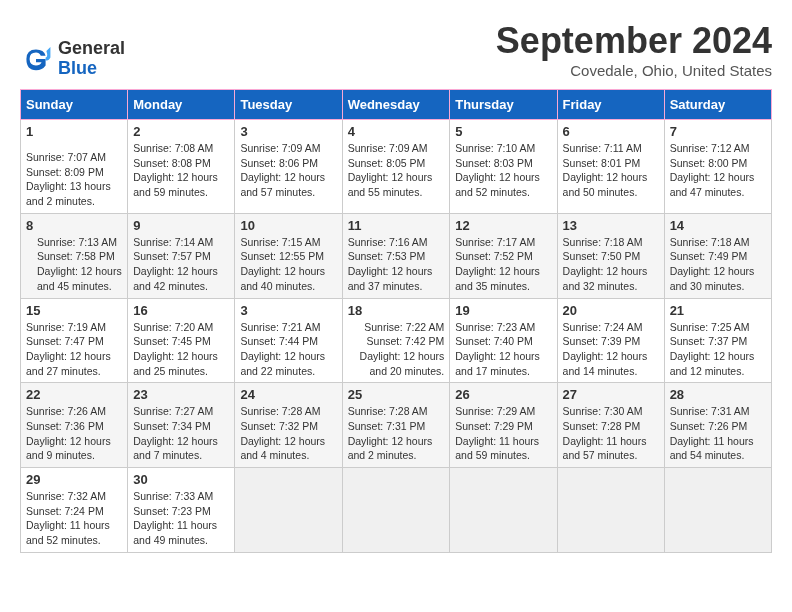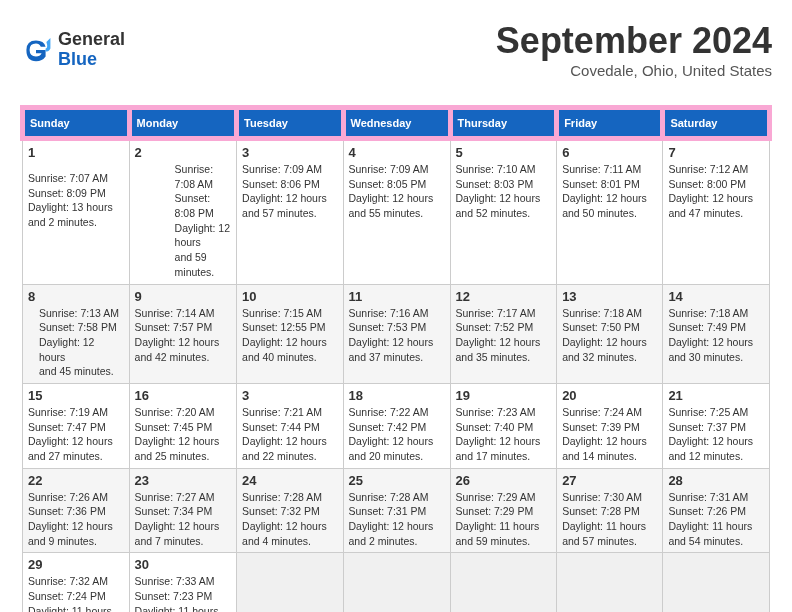--- a/index.html
+++ b/index.html
@@ -6,22 +6,22 @@
     body {
       font-family: Arial, sans-serif;
       background: #fff;
       width: 792px;
       min-height: 612px;
       padding: 20px;
     }
     .header {
       display: flex;
       justify-content: space-between;
-      align-items: center;
-      margin-bottom: 26px;
+      align-items: flex-end;
+      margin-bottom: 10px;
     }
     .logo {
       display: flex;
       align-items: center;
       gap: 6px;
     }
     .logo-text {
       font-size: 18px;
       font-weight: bold;
       line-height: 1.1;
@@ -47,23 +47,23 @@
     table {
       width: 100%;
       border-collapse: collapse;
       font-size: 11px;
     }
     thead tr th {
       background: #1565c0;
       color: #fff;
       padding: 7px 5px;
       text-align: left;
-      font-size: 11px;
+      font-size: 13px;
       font-weight: bold;
-      border: 5px solid #f9a8d4;
+      border: 1px solid #f9a8d4;
     }
     tbody tr td {
       border: 1px solid #ccc;
       vertical-align: top;
       padding: 4px 5px;
       width: 108px;
       height: 80px;
       background: #fff;
     }
     tbody tr:nth-child(even) td {
@@ -122,21 +122,21 @@
   <tr>
         <td>
           <span class="day-num">1</span>
           <div class="day-info" style="white-space: pre-line; margin-top: 11px;">Sunrise: 7:07 AM
 Sunset: 8:09 PM
 Daylight: 13 hours
 and 2 minutes.</div>
         </td>
         <td>
           <span class="day-num">2</span>
-          <div class="day-info" style="white-space: pre-line; margin-left: 40px;">Sunrise: 7:08 AM
+          <div class="day-info" style="white-space: pre-line;">Sunrise: 7:08 AM
 Sunset: 8:08 PM
 Daylight: 12 hours
 and 59 minutes.</div>
         </td>
         <td>
           <span class="day-num">3</span>
           <div class="day-info" style="white-space: pre-line;">Sunrise: 7:09 AM
 Sunset: 8:06 PM
 Daylight: 12 hours
 and 57 minutes.</div>
@@ -238,21 +238,21 @@
         </td>
         <td>
           <span class="day-num">3</span>
           <div class="day-info" style="white-space: pre-line;">Sunrise: 7:21 AM
 Sunset: 7:44 PM
 Daylight: 12 hours
 and 22 minutes.</div>
         </td>
         <td>
           <span class="day-num">18</span>
-          <div class="day-info" style="white-space: pre-line;">Sunrise: 7:22 AM
+          <div class="day-info" style="white-space: pre-line; text-align: right;">Sunrise: 7:22 AM
 Sunset: 7:42 PM
 Daylight: 12 hours
 and 20 minutes.</div>
         </td>
         <td>
           <span class="day-num">19</span>
           <div class="day-info" style="white-space: pre-line;">Sunrise: 7:23 AM
 Sunset: 7:40 PM
 Daylight: 12 hours
 and 17 minutes.</div>

